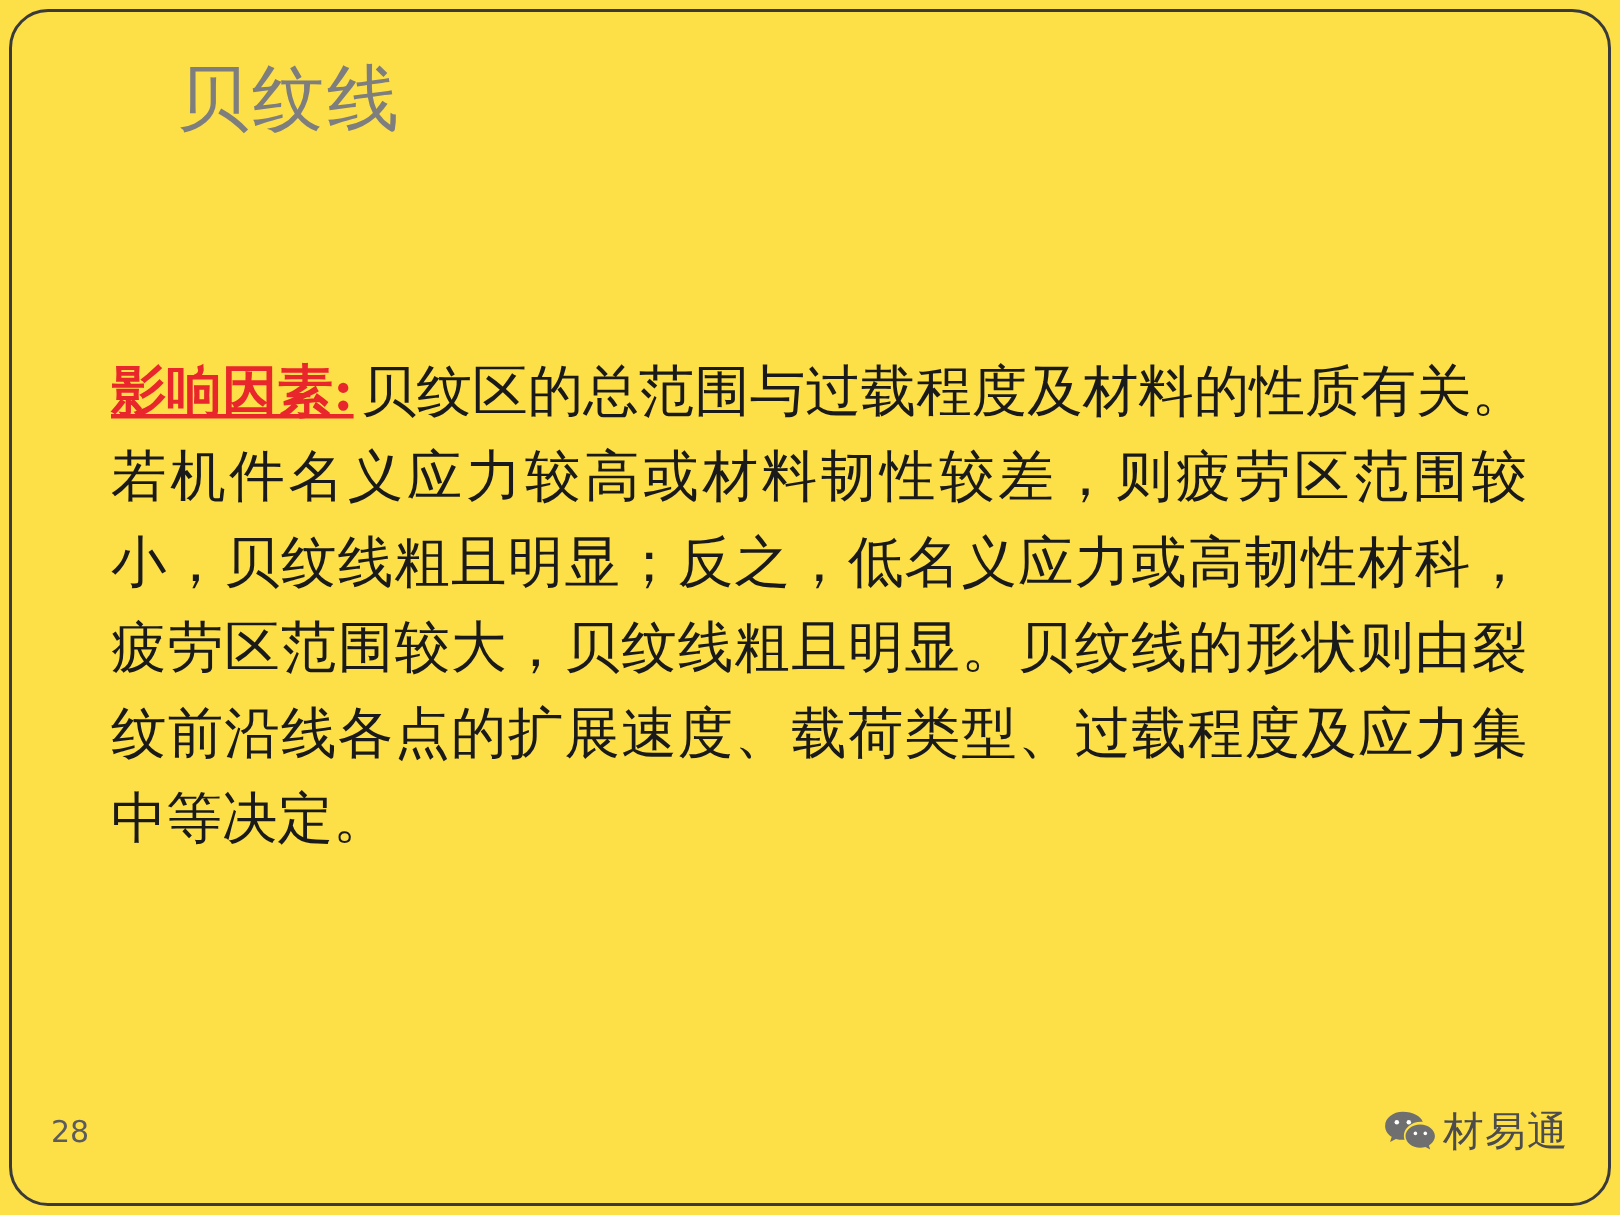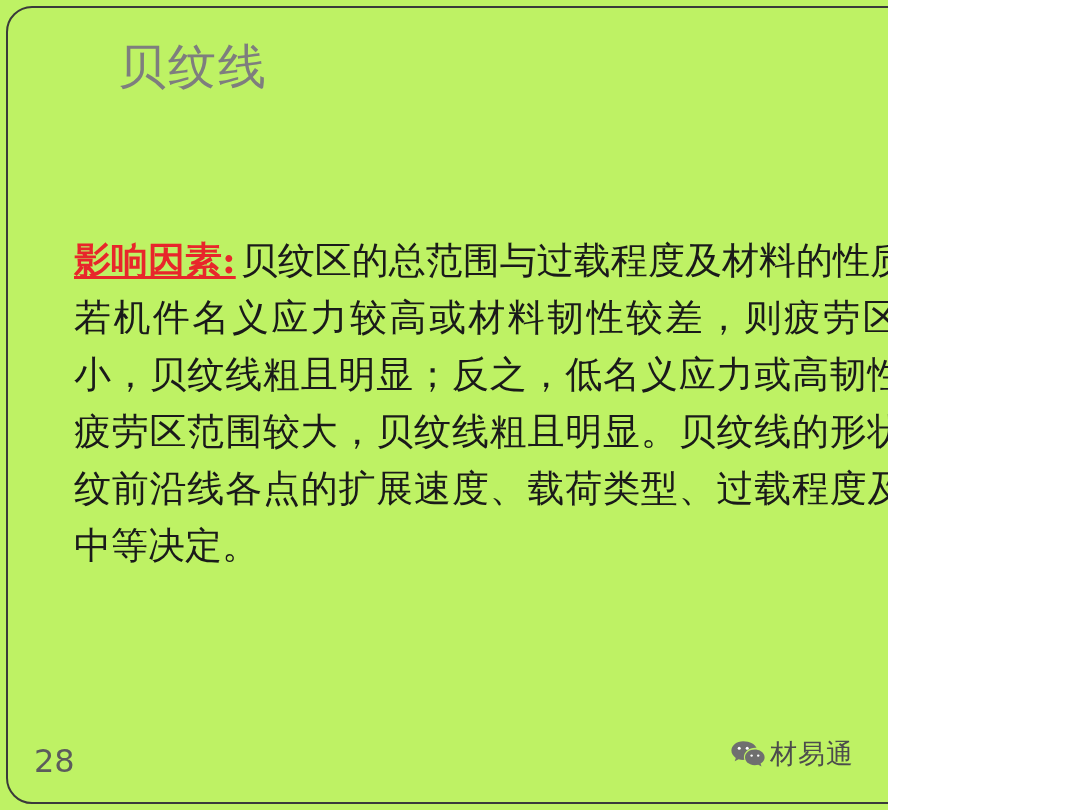--- a/index.html
+++ b/index.html
@@ -2,23 +2,23 @@
 <html><head>
 <meta charset="utf-8">
 <style>
   html, body {
     margin: 0;
     padding: 0;
     background: #ffffff;
   }
   .slide {
     position: relative;
-    width: 888px;
+    width: 1080px;
     height: 810px;
-    background: #bef264;
+    background: #fde047;
     box-sizing: border-box;
     overflow: hidden;
     font-family: "Liberation Serif", "DejaVu Serif", serif;
   }
   .slide-frame {
     position: absolute;
     left: 6px;
     top: 6px;
     width: 1068px;
     height: 798px;
@@ -59,21 +59,21 @@
     text-decoration: underline;
     text-decoration-color: #e8262b;
     text-underline-offset: 3px;
     margin-right: 5px;
   }
   .page-number {
     position: absolute;
     left: 34px;
     top: 742px;
     font-family: "DejaVu Sans", "Liberation Sans", sans-serif;
-    font-size: 32px;
+    font-size: 20px;
     color: #5c5c5c;
   }
   .watermark {
     position: absolute;
     right: 34px;
     top: 736px;
     display: flex;
     align-items: center;
     gap: 4px;
   }

